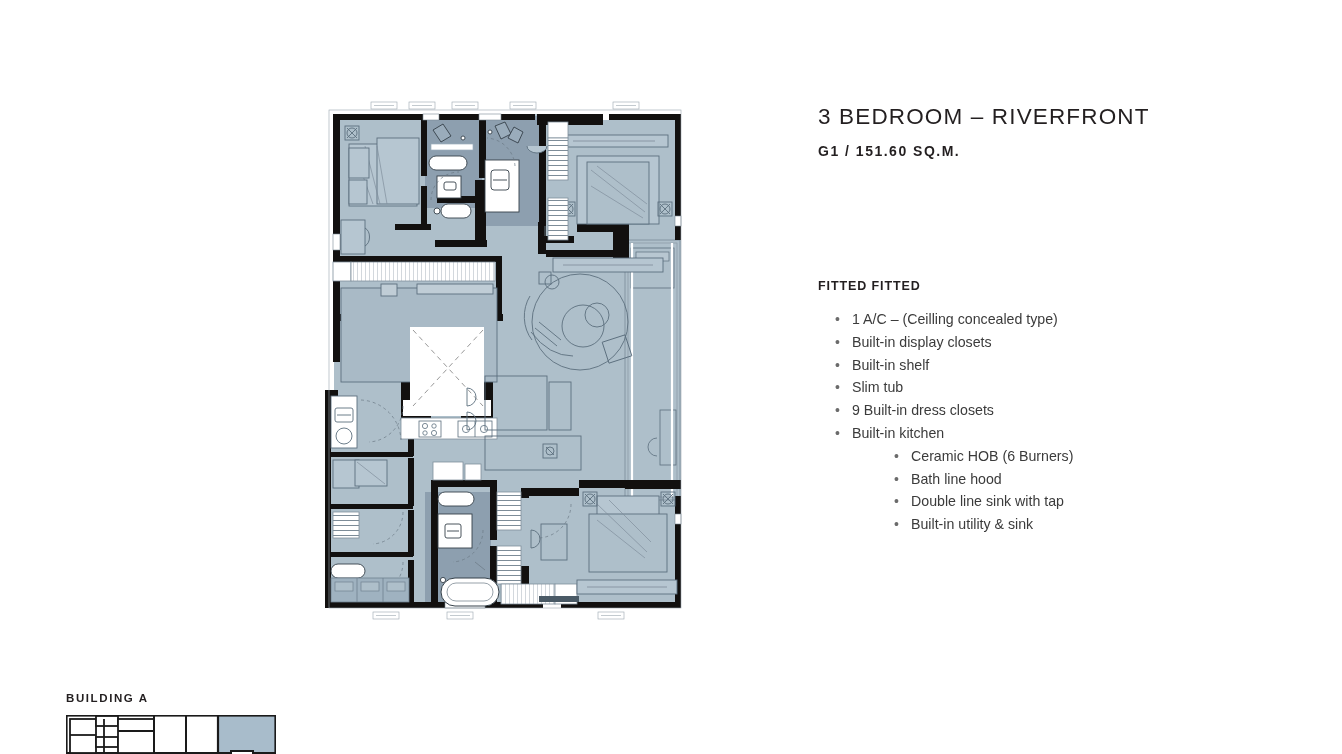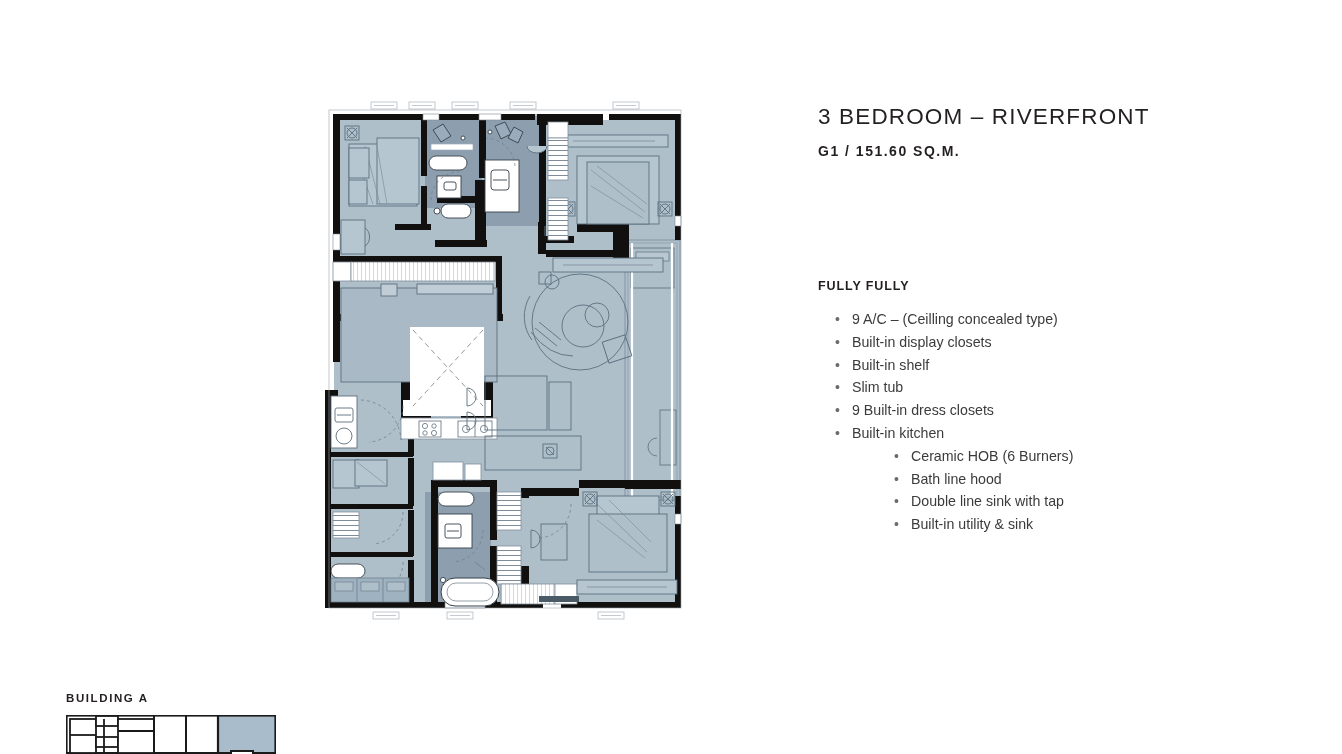--- a/index.html
+++ b/index.html
@@ -470,27 +470,27 @@
         <rect x="4" y="10" width="352" height="498"></rect>
       </g>
     </svg>
   </div>
 
   <div id="info-panel">
     <h1 id="plan-title">3 BEDROOM – RIVERFRONT</h1>
     <div id="plan-subtitle">G1 / 151.60 SQ.M.</div>
   </div>
 
-  <div id="fitted-heading">FULLY FULLY</div>
+  <div id="fitted-heading">FITTED FITTED</div>
 
   <div id="feature-list">
     <ul class="feat">
       <li>
         <span class="bullet">•</span>
-        <span>9 A/C  –  (Ceilling concealed type)</span>
+        <span>1 A/C  –  (Ceilling concealed type)</span>
       </li>
       <li>
         <span class="bullet">•</span>
         <span>Built-in display closets</span>
       </li>
       <li>
         <span class="bullet">•</span>
         <span>Built-in shelf</span>
       </li>
       <li>

